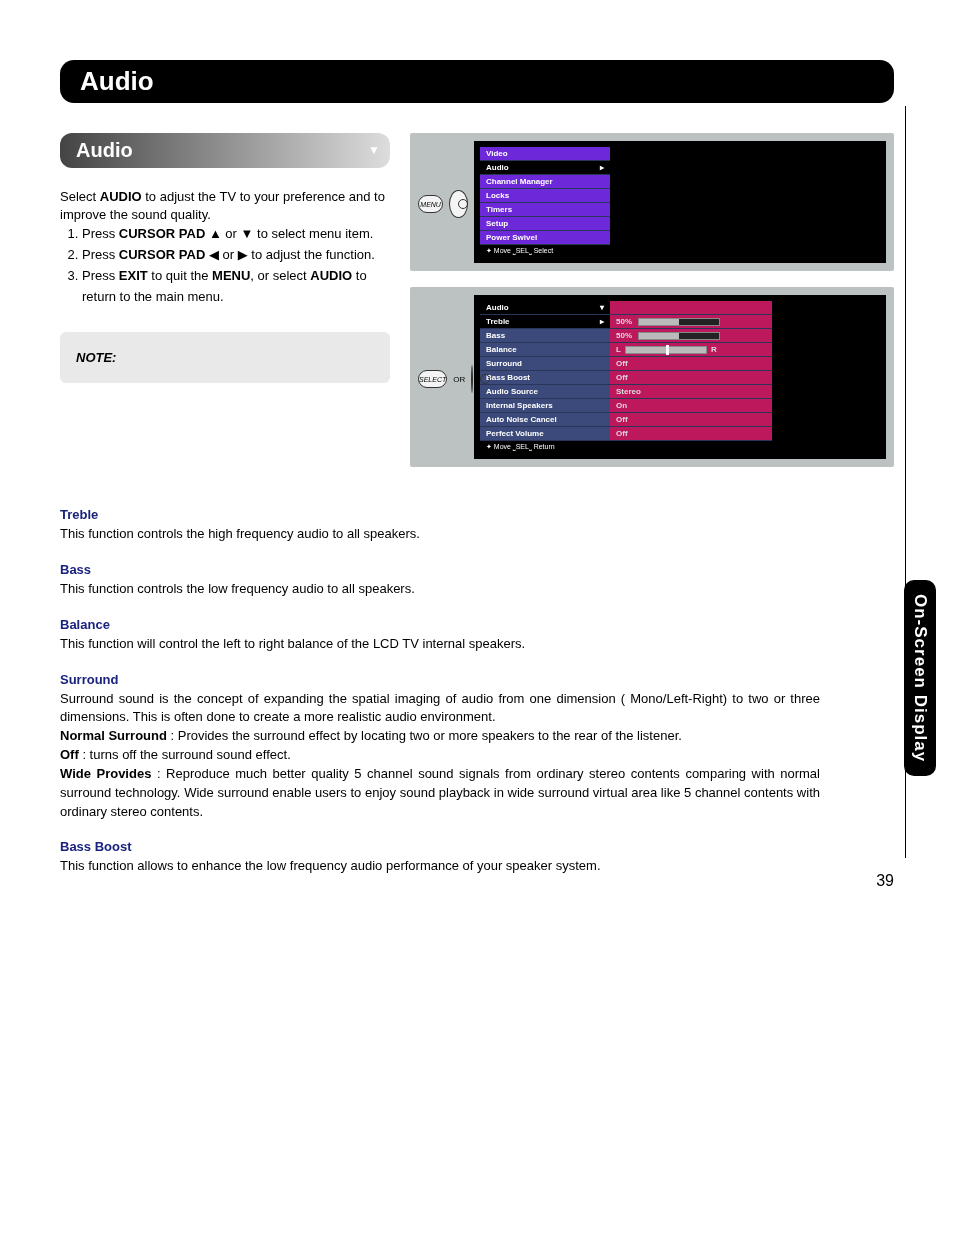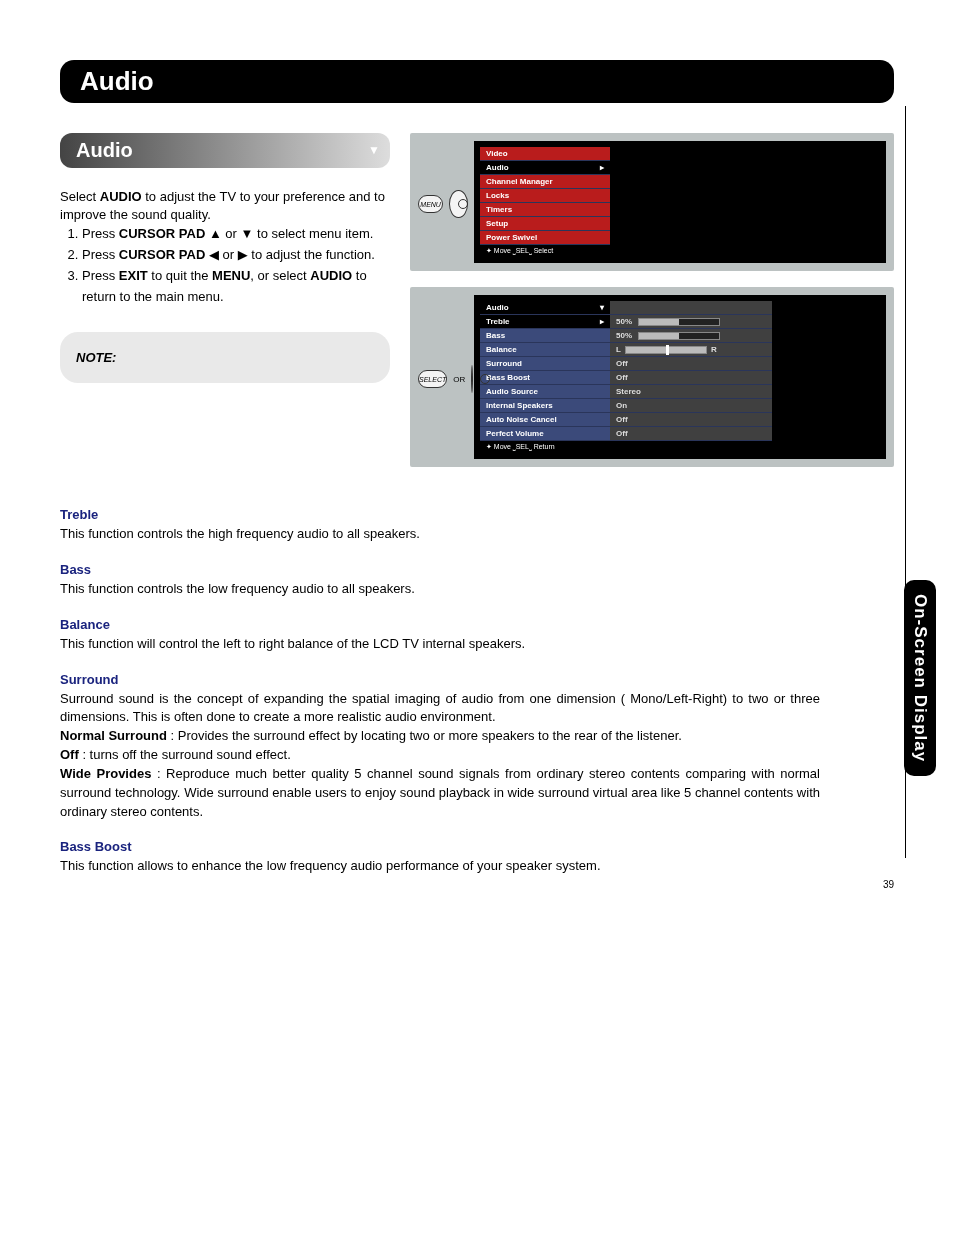--- a/index.html
+++ b/index.html
@@ -47,21 +47,21 @@
     position: absolute;
     right: 10px;
     top: 10px;
     color: #fff;
     font-size: 12px;
   }
   .intro { line-height: 1.4; }
   ol.steps { margin: 0 0 24px 0; padding-left: 22px; line-height: 1.6; }
   .note-box {
     background: #e9e9e9;
-    border-radius: 18px;
+    border-radius: 6px;
     padding: 16px;
     font-style: italic;
     display: flex;
     gap: 18px;
     line-height: 1.5;
   }
   .note-box .note-label { font-weight: 700; font-style: italic; flex: 0 0 auto; }
   .osd-panel {
     background: #bcc2c2;
     padding: 8px;
@@ -99,21 +99,21 @@
     border: 1px solid #333; border-radius: 50%;
     top: 8px; left: 8px;
   }
   .menu-block {
     flex: 1;
     background: #000;
     padding: 6px;
   }
   .menu-table { width: 130px; border-collapse: collapse; }
   .menu-table td {
-    background: #b91c1c;
+    background: #6d28d9;
     color: #fff;
     font-size: 8px;
     font-weight: 700;
     padding: 2px 6px;
     border-bottom: 1px solid #2a355a;
     white-space: nowrap;
   }
   .menu-table td.selected { background: #000; }
   .menu-footer {
     background: #000;
@@ -131,21 +131,21 @@
     padding: 2px 6px;
     border-bottom: 1px solid #2a355a;
     white-space: nowrap;
   }
   .audio-table td.hdr {
     background: #000;
     width: 118px;
   }
   .audio-table td.sel { background: #000; }
   .audio-table td.val {
-    background: #404040;
+    background: #be185d;
     color: #ddd;
     font-weight: 700;
     width: 150px;
     font-size: 8px;
   }
   .slider {
     display: inline-block;
     width: 80px; height: 6px;
     background: #222;
     border: 1px solid #888;
@@ -198,21 +198,21 @@
     right: 48px;
     top: 106px;
     bottom: 56px;
     width: 1px;
     background: #000;
   }
   .page-num {
     position: absolute;
     right: 60px;
     bottom: 24px;
-    font-size: 10px;
+    font-size: 16px;
     margin-left: 47px;
   }
   b { font-weight: 700; }
 </style>
 </head>
 <body>
 
 <div class="page">
   <div class="title-bar">Audio</div>
 

